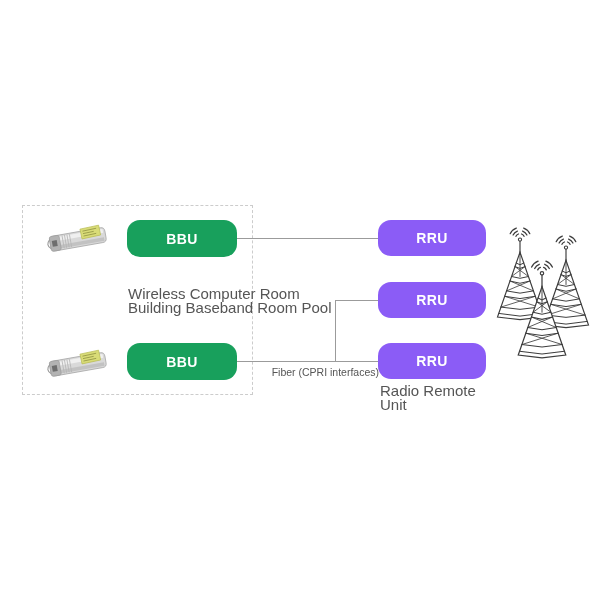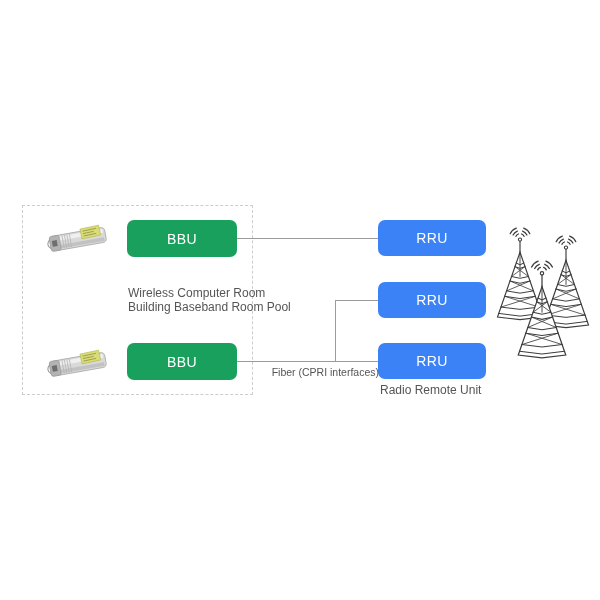--- a/index.html
+++ b/index.html
@@ -5,36 +5,36 @@
   html,body{margin:0;padding:0;background:#ffffff;}
   #stage{
     position:relative;width:600px;height:600px;background:#ffffff;overflow:hidden;
     font-family:"Liberation Sans", sans-serif;
   }
   .dashed-box{
     position:absolute;left:22px;top:205px;width:231px;height:190px;
     border:1px dashed #cccccc;box-sizing:border-box;
   }
   .node{
-    position:absolute;width:110px;height:37px;border-radius:7px;
+    position:absolute;width:110px;height:37px;border-radius:13px;
     display:flex;align-items:center;justify-content:center;
-    color:#ffffff;font-size:14px;font-weight:400;letter-spacing:.4px;
+    color:#ffffff;font-size:14px;font-weight:700;letter-spacing:.4px;
   }
   .bbu{background:#18A05C;left:127px;}
-  .rru{background:#3b82f6;left:378px;width:108px;height:36px;}
+  .rru{background:#8b5cf6;left:378px;width:108px;height:36px;}
   #bbu-1{top:220px;} #bbu-2{top:343px;}
   #rru-1{top:220px;} #rru-2{top:282px;} #rru-3{top:343px;}
   .hline,.vline{position:absolute;background:#9B9B9B;}
   .hline{height:1px;} .vline{width:1px;}
   #line-bbu1-rru1{left:237px;top:238px;width:141px;}
   #line-bbu2-rru3{left:237px;top:361px;width:141px;}
   #line-branch-v{left:335px;top:300px;height:61px;}
   #line-branch-h{left:335px;top:300px;width:43px;}
   .caption{
-    position:absolute;color:#555555;font-size:12px;line-height:13.5px;
+    position:absolute;color:#555555;font-size:15px;line-height:13.5px;
   }
   #pool-caption{left:128px;top:287px;}
   #fiber-caption{left:259px;top:366px;width:120px;text-align:right;font-size:10.5px;}
   #rru-caption{left:380px;top:384px;width:120px;text-align:left;}
   .icon-abs{position:absolute;}
   #sfp-1{left:38px;top:219px;}
   #sfp-2{left:38px;top:344px;}
   #towers{left:485px;top:210px;}
 </style>
 </head>

